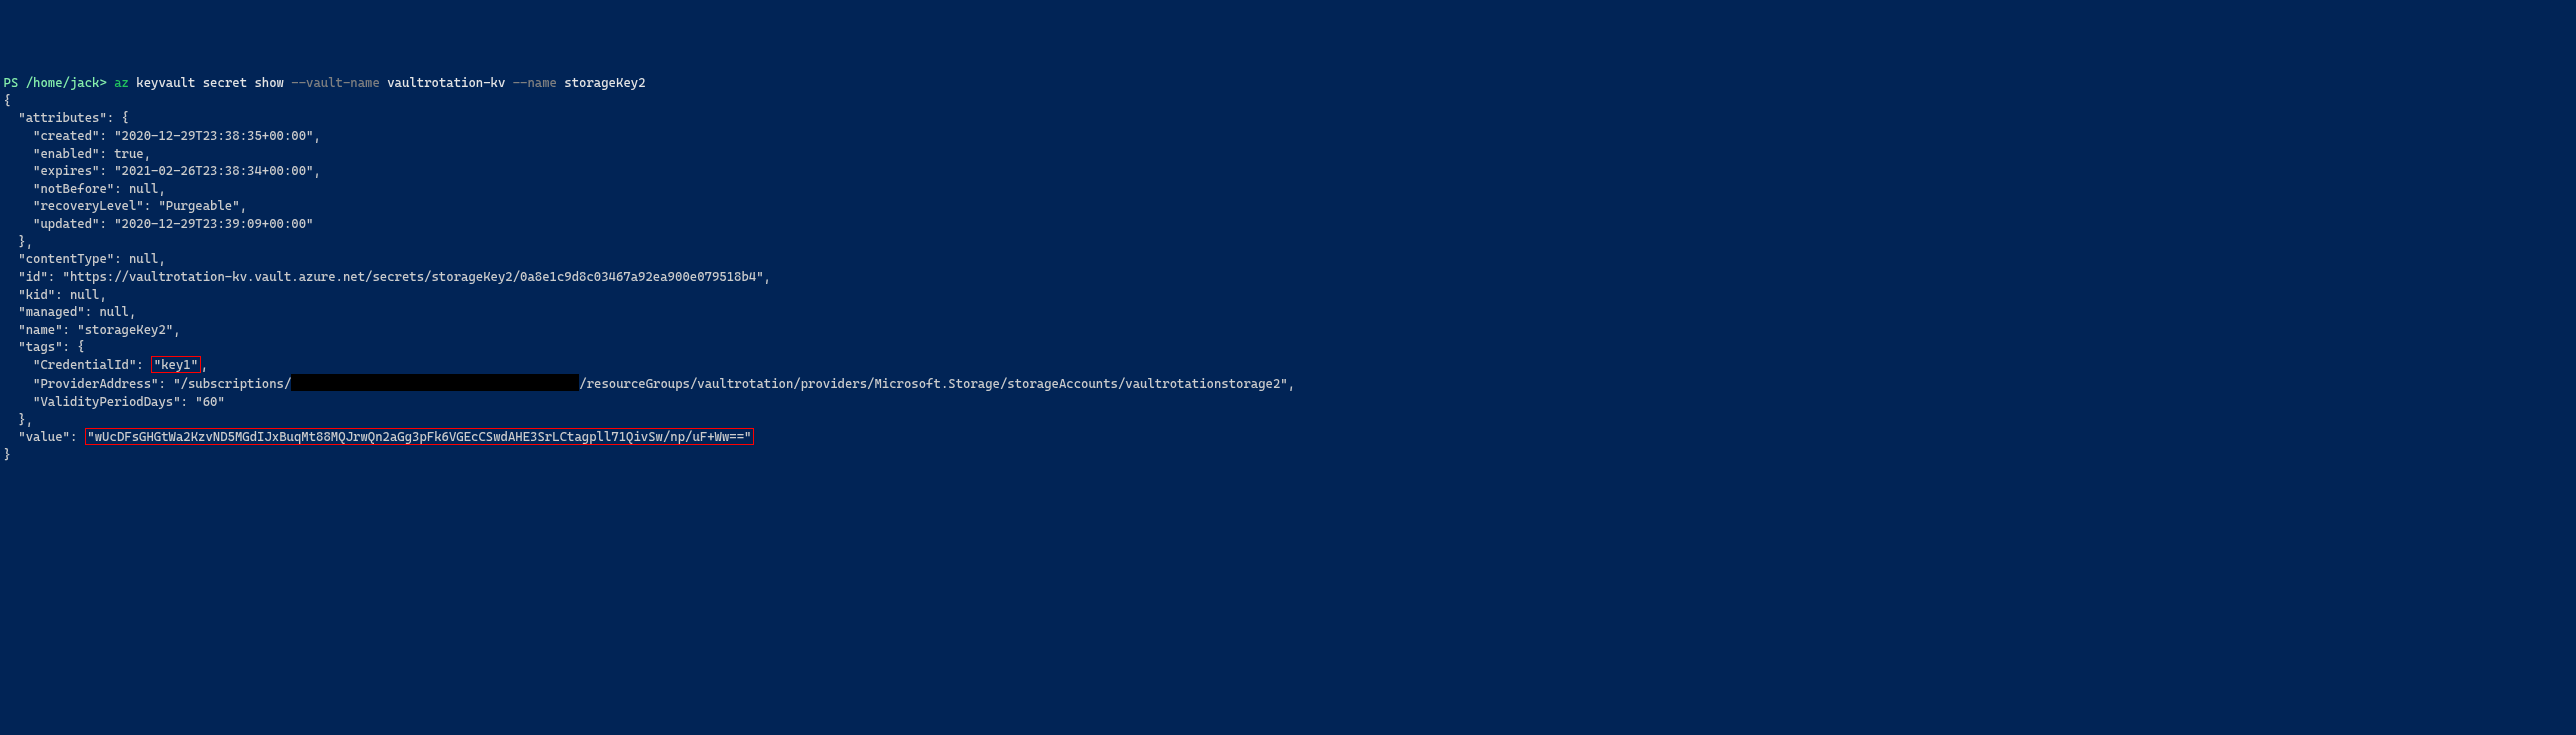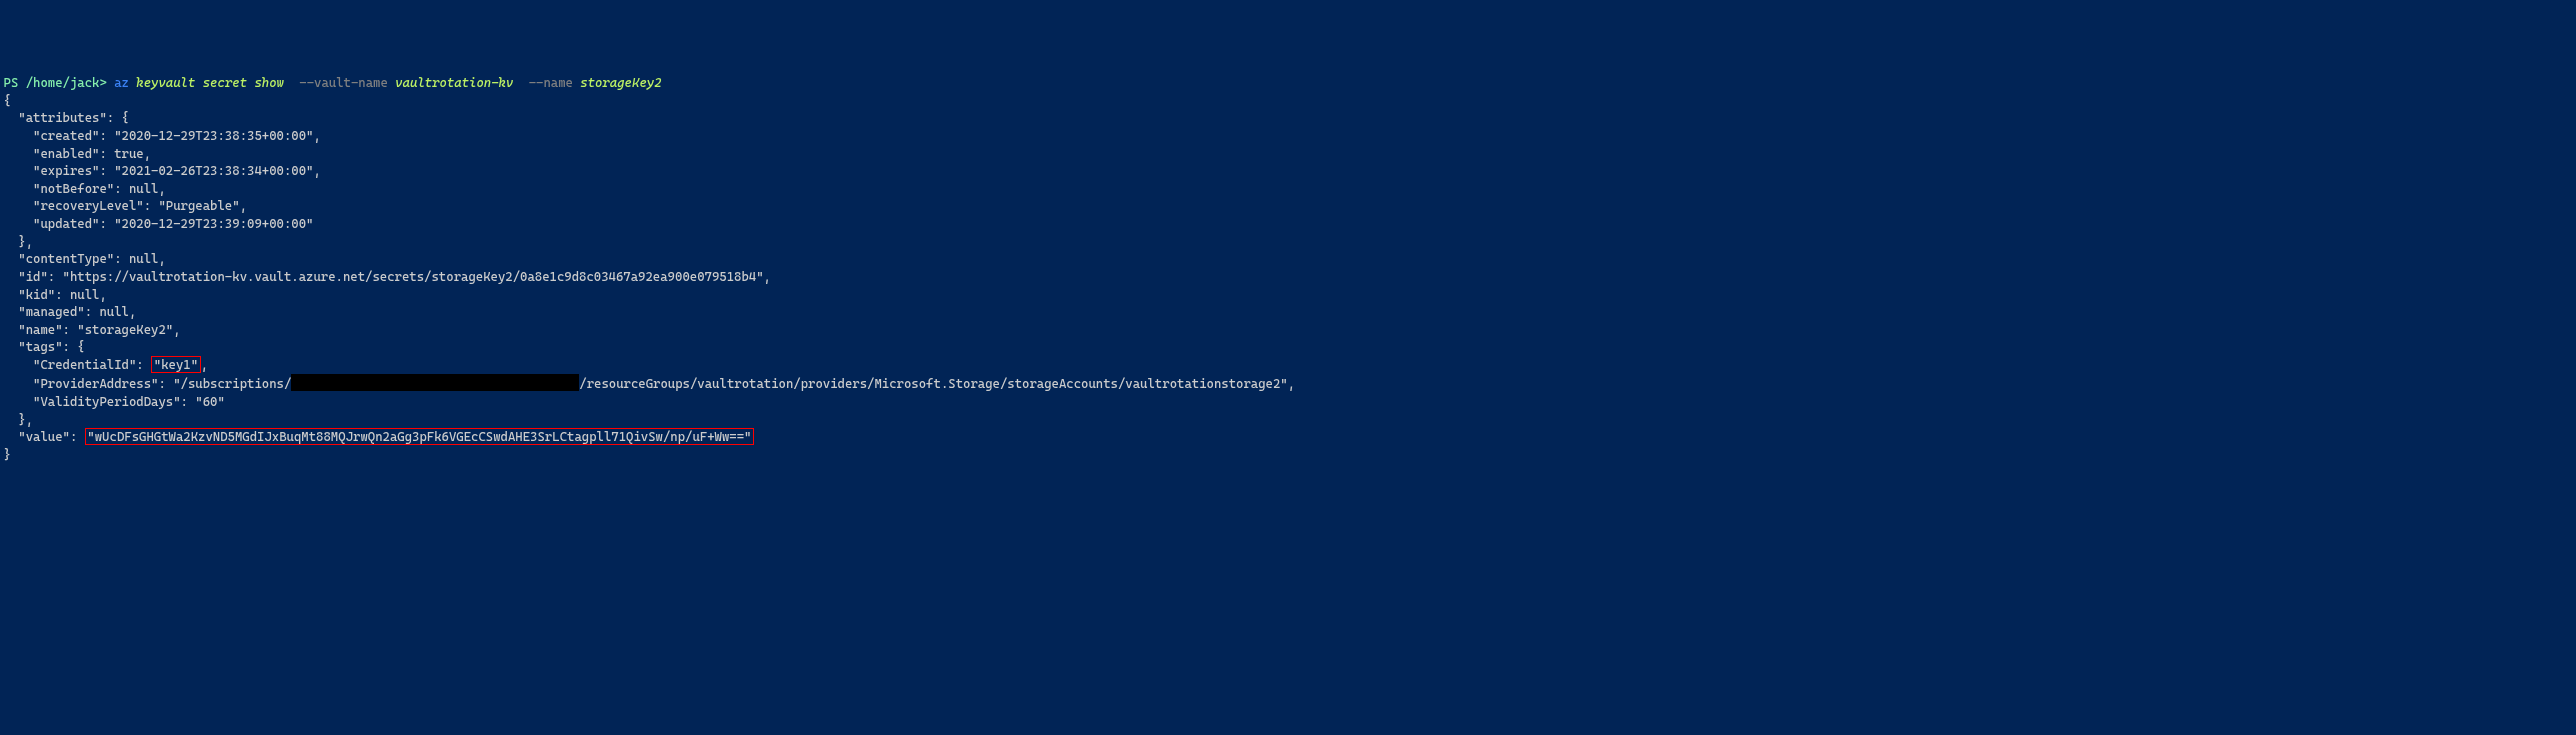--- a/index.html
+++ b/index.html
@@ -6,23 +6,23 @@
       margin: 0;
       padding: 3.5px;
       background-color: #012456;
       color: #cccccc;
       font-family: 'Cascadia Mono', 'Consolas', 'Courier New', monospace;
       font-size: 12.6px;
       line-height: 1.4;
       white-space: pre;
     }
     .prompt-prefix { color: #86efac; }
-    .az-cmd { color: #3b82f6; margin-top: 8px; }
-    .cmd-text { color: #bef264; font-style: italic; }
-    .flag { color: #808080; margin-left: 8px; }
+    .az-cmd { color: #22c55e; margin-top: 8px; }
+    .cmd-text { color: #e5e5e5; }
+    .flag { color: #808080; }
     .highlight-box {
       border: 0.9px solid #ff0000;
       padding: 0 1.7px;
       display: inline-block;
       line-height: 1.2;
     }
     .redact {
       background-color: #000000;
       color: #000000;
       display: inline-block;

